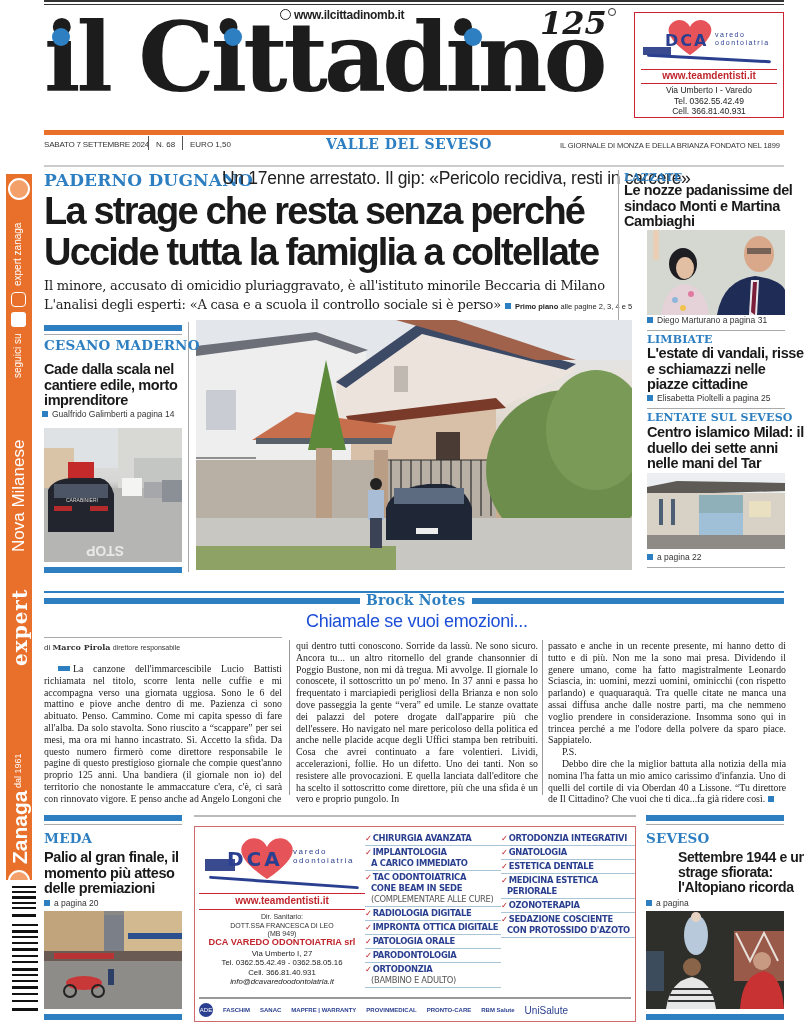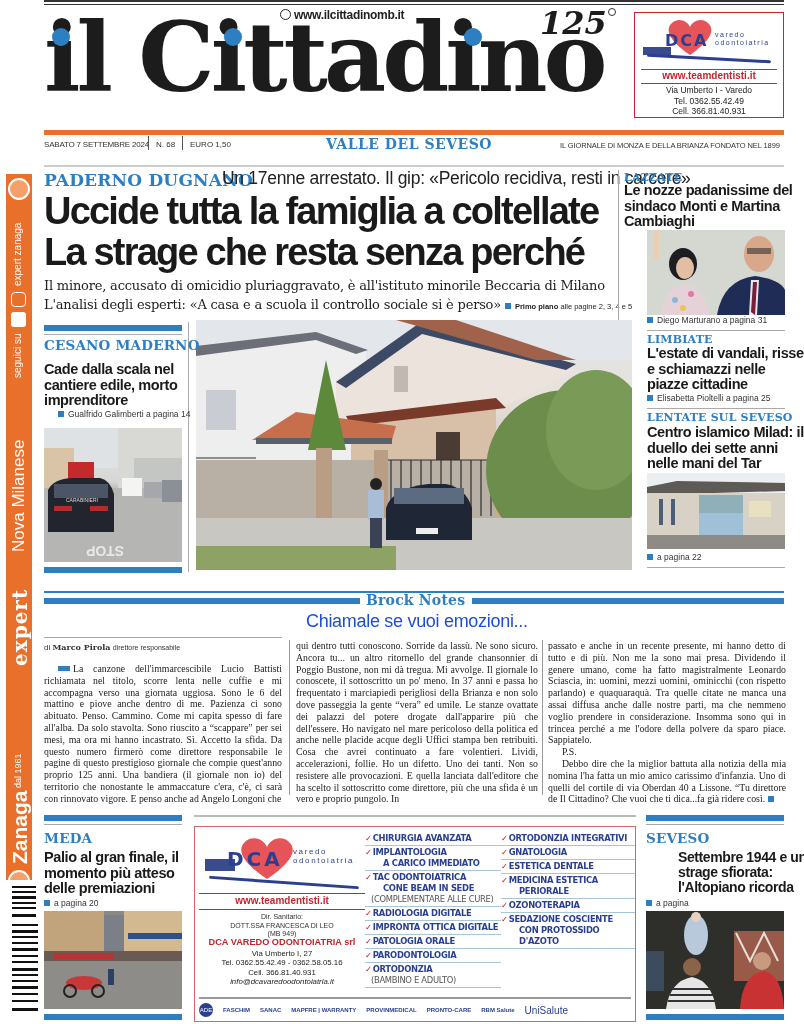--- a/index.html
+++ b/index.html
@@ -64,21 +64,21 @@
   #left-col-rule { left: 188px; top: 322px; width: 1px; height: 250px; background: #aaa; }
 
   
   #lead-photo { left: 196px; top: 320px; width: 436px; height: 250px; background: linear-gradient(#dfe4ea 0, #e8e2da 30%, #cfc4b8 60%, #b9b2a8 78%, #c9c7c2 100%); }
 
   
   #cesano-bar { left: 44px; top: 325px; width: 138px; }
   #cesano-rule { left: 44px; top: 334px; width: 138px; height: 1px; background: #aaa; }
   #cesano-kicker { left: 44px; top: 337px; font-size: 13.5px; }
   #cesano-h { left: 44px; top: 362px; font-size: 14.5px; line-height: 15.5px; width: 145px; }
-  #cesano-by { left: 52px; top: 409px; padding-left: 6px; }
+  #cesano-by { left: 36px; top: 409px; padding-left: 6px; }
   #cesano-photo { left: 44px; top: 428px; width: 138px; height: 134px; background: linear-gradient(#e6e6e6 0, #d6d6d4 40%, #8a8c90 55%, #a9a9a9 80%, #c2c2c2 100%); }
   #cesano-bar2 { left: 44px; top: 567px; width: 138px; }
 
   
   #lazz-kicker { left: 624px; top: 171px; font-size: 11px; }
   #lazz-h { left: 624px; top: 183px; font-size: 14.5px; line-height: 15.5px; width: 176px; }
   #lazz-photo { left: 647px; top: 230px; width: 138px; height: 85px; background: linear-gradient(90deg, #d7dbd4 0, #d0d3cc 55%, #2a3756 70%, #22305a 100%); }
   #lazz-by { left: 647px; top: 315px; }
   #lazz-rule { left: 647px; top: 330px; width: 138px; height: 1px; background: #aaa; }
   #limb-kicker { left: 647px; top: 333px; font-size: 11px; }
@@ -137,21 +137,21 @@
   #adb-hr2 { position: absolute; left: 0; top: 82px; width: 166px; height: 1px; background: #c23; }
   #adb-info { position: absolute; left: 0; width: 166px; top: 86px; text-align: center; font-size: 7px; line-height: 8.6px; color: #333; }
   #adb-company { position: absolute; left: 0; width: 166px; top: 110px; text-align: center; font-size: 9.2px; font-weight: bold; color: #c0262d; white-space: nowrap; }
   #adb-contact { position: absolute; left: 0; width: 166px; top: 122px; text-align: center; font-size: 7.8px; line-height: 9.4px; color: #222; }
   #adb-email { font-style: italic; }
   #adb-services1 { position: absolute; left: 170px; top: 6px; width: 136px; }
   #adb-services2 { position: absolute; left: 306px; top: 6px; width: 134px; }
   .svc { font-family: "DejaVu Sans", sans-serif; font-size: 8.4px; font-weight: bold; color: #2a3f8f; line-height: 11px; border-bottom: 1px solid #a9c6d8; padding-bottom: 1px; margin-bottom: 1px; letter-spacing: -0.3px; }
   .svc .chk { color: #c0262d; margin-right: 1px; }
   .svc .thin { font-weight: normal; color: #555; display: block; padding-left: 6px; }
-  .svc .cont { display: block; padding-left: 6px; margin-left: 12px; }
+  .svc .cont { display: block; padding-left: 6px; }
   #adb-logos { position: absolute; left: 4px; top: 170px; width: 432px; height: 22px; border-top: 2px solid #999; display: flex; align-items: center; gap: 10px; padding-top: 2px; }
   .logo-chip { font-size: 6px; font-weight: bold; color: #2a3f8f; white-space: nowrap; }
   .logo-circ { width: 14px; height: 14px; border-radius: 50%; background: #2a3f8f; color: #fff; font-size: 6px; display: inline-flex; align-items: center; justify-content: center; }
 </style>
 </head>
 <body>
 
 <div class="abs" id="top-rule1"></div>
 <div class="abs" id="top-rule2"></div>
 <div class="abs" id="site-url">
@@ -223,22 +223,22 @@
     <div class="bar" style="top:100px;width:26px;"></div>
   <div class="bar" style="top:106px;width:26px;height:3px;"></div>
     <div class="bar" style="top:113px;width:26px;"></div>
   <div class="bar" style="top:120px;width:26px;"></div>
     <div class="bar" style="top:128px;width:26px;height:3px;"></div>
 </div>
 
 <div class="abs kicker" id="lead-kicker">PADERNO DUGNANO</div>
 <div class="abs" id="lead-deck">Un 17enne arrestato. Il gip: «Pericolo recidiva, resti in carcere»</div>
 <div class="abs hl" id="lead-h1">
+  <div>La strage che resta senza perché</div>
   <div>Uccide tutta la famiglia a coltellate</div>
-  <div>La strage che resta senza perché</div>
 </div>
 <div class="abs" id="lead-sub">
   <div>Il minore, accusato di omicidio pluriaggravato, è all'istituto minorile Beccaria di Milano</div>
   <div><span>L'analisi degli esperti: «A casa e a scuola il controllo sociale si è perso»</span>
     <span id="lead-ref"><span class="sq"></span><b>Primo piano</b> <span>alle pagine 2, 3, 4 e 5</span></span>
   </div>
 </div>
 <div class="abs" id="lead-col-rule"></div>
 <div class="abs" id="left-col-rule"></div>
 

